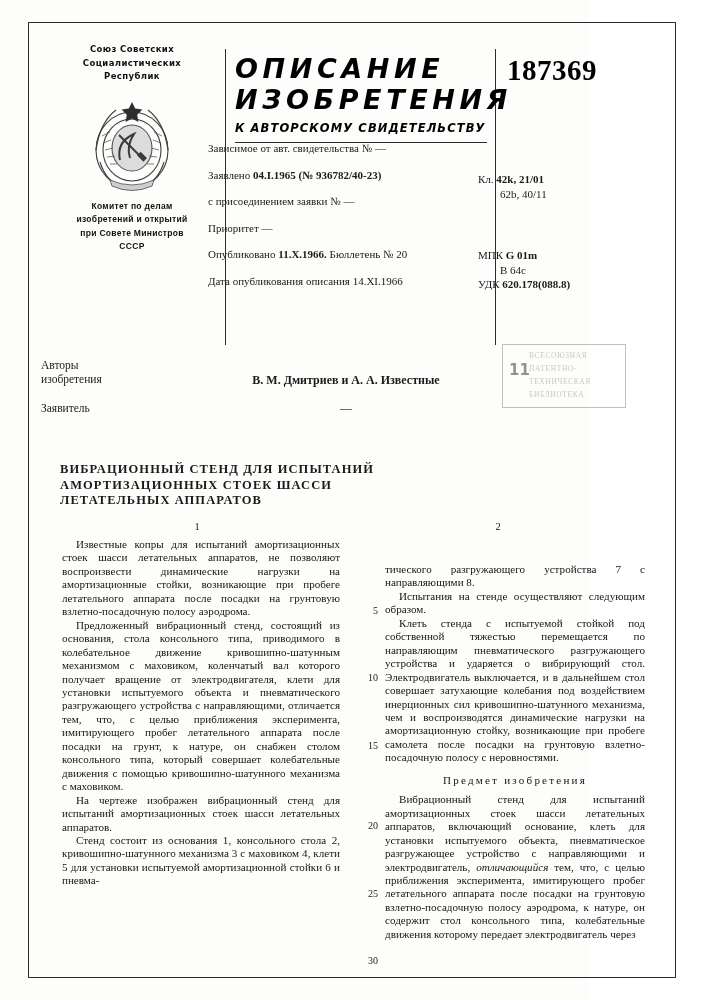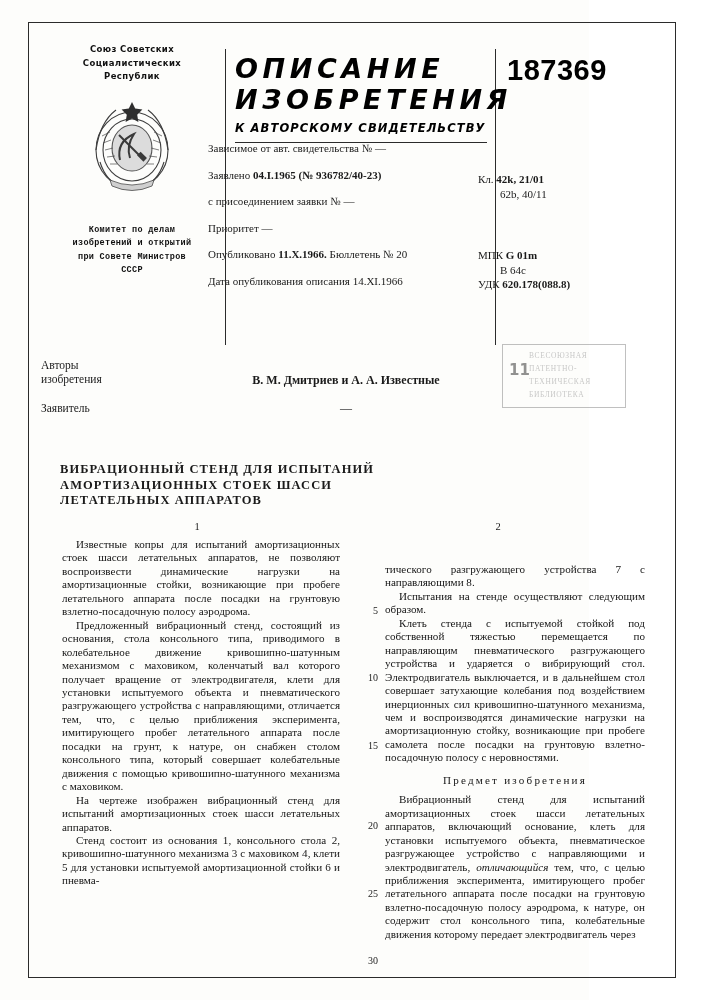--- a/index.html
+++ b/index.html
@@ -54,22 +54,22 @@
     letter-spacing: 0.4px;
     color: #111;
   }
   .emblem {
     margin: 12px auto 0 auto;
     width: 92px;
     height: 100px;
     position: relative;
   }
   .org-bottom {
-    margin-top: 28px;
-    font-family: Liberation Mono, monospace;
+    margin-top: 4px;
+    font-family: Liberation Sans, sans-serif;
     font-size: 8.5px;
     font-weight: bold;
     line-height: 13.5px;
     letter-spacing: 0.3px;
     color: #111;
   }
 
   .vrule-1 {
     position: absolute;
     left: 196px; top: 26px;
@@ -108,21 +108,21 @@
   .title-rule {
     margin-top: 7px;
     width: 252px;
     height: 1px;
     background: #2b2b2b;
   }
 
   .patent-number {
     position: absolute;
     left: 478px; top: 31px;
-    font-family: Liberation Sans, sans-serif;
+    font-family: Liberation Serif, serif;
     font-weight: bold;
     font-size: 29px;
     letter-spacing: 0.5px;
     color: #000;
   }
 
   
   .biblio {
     position: absolute;
     left: 208px; top: 135px;

